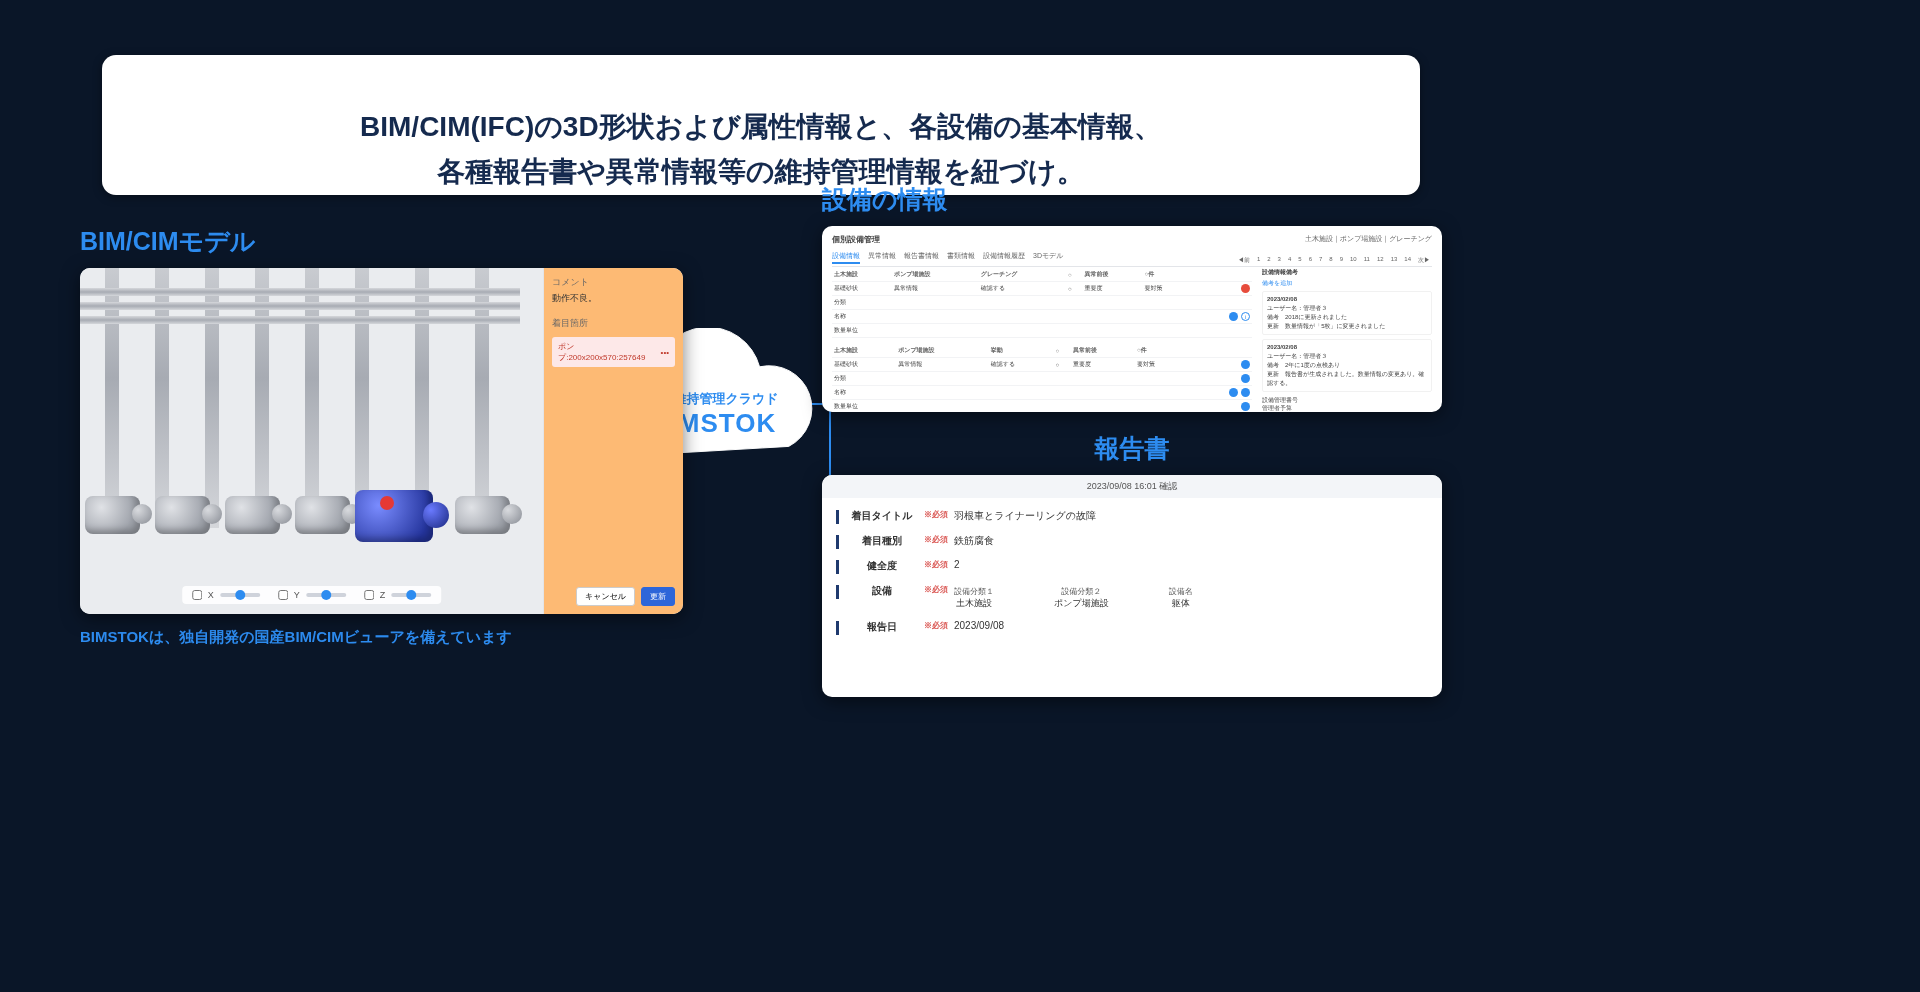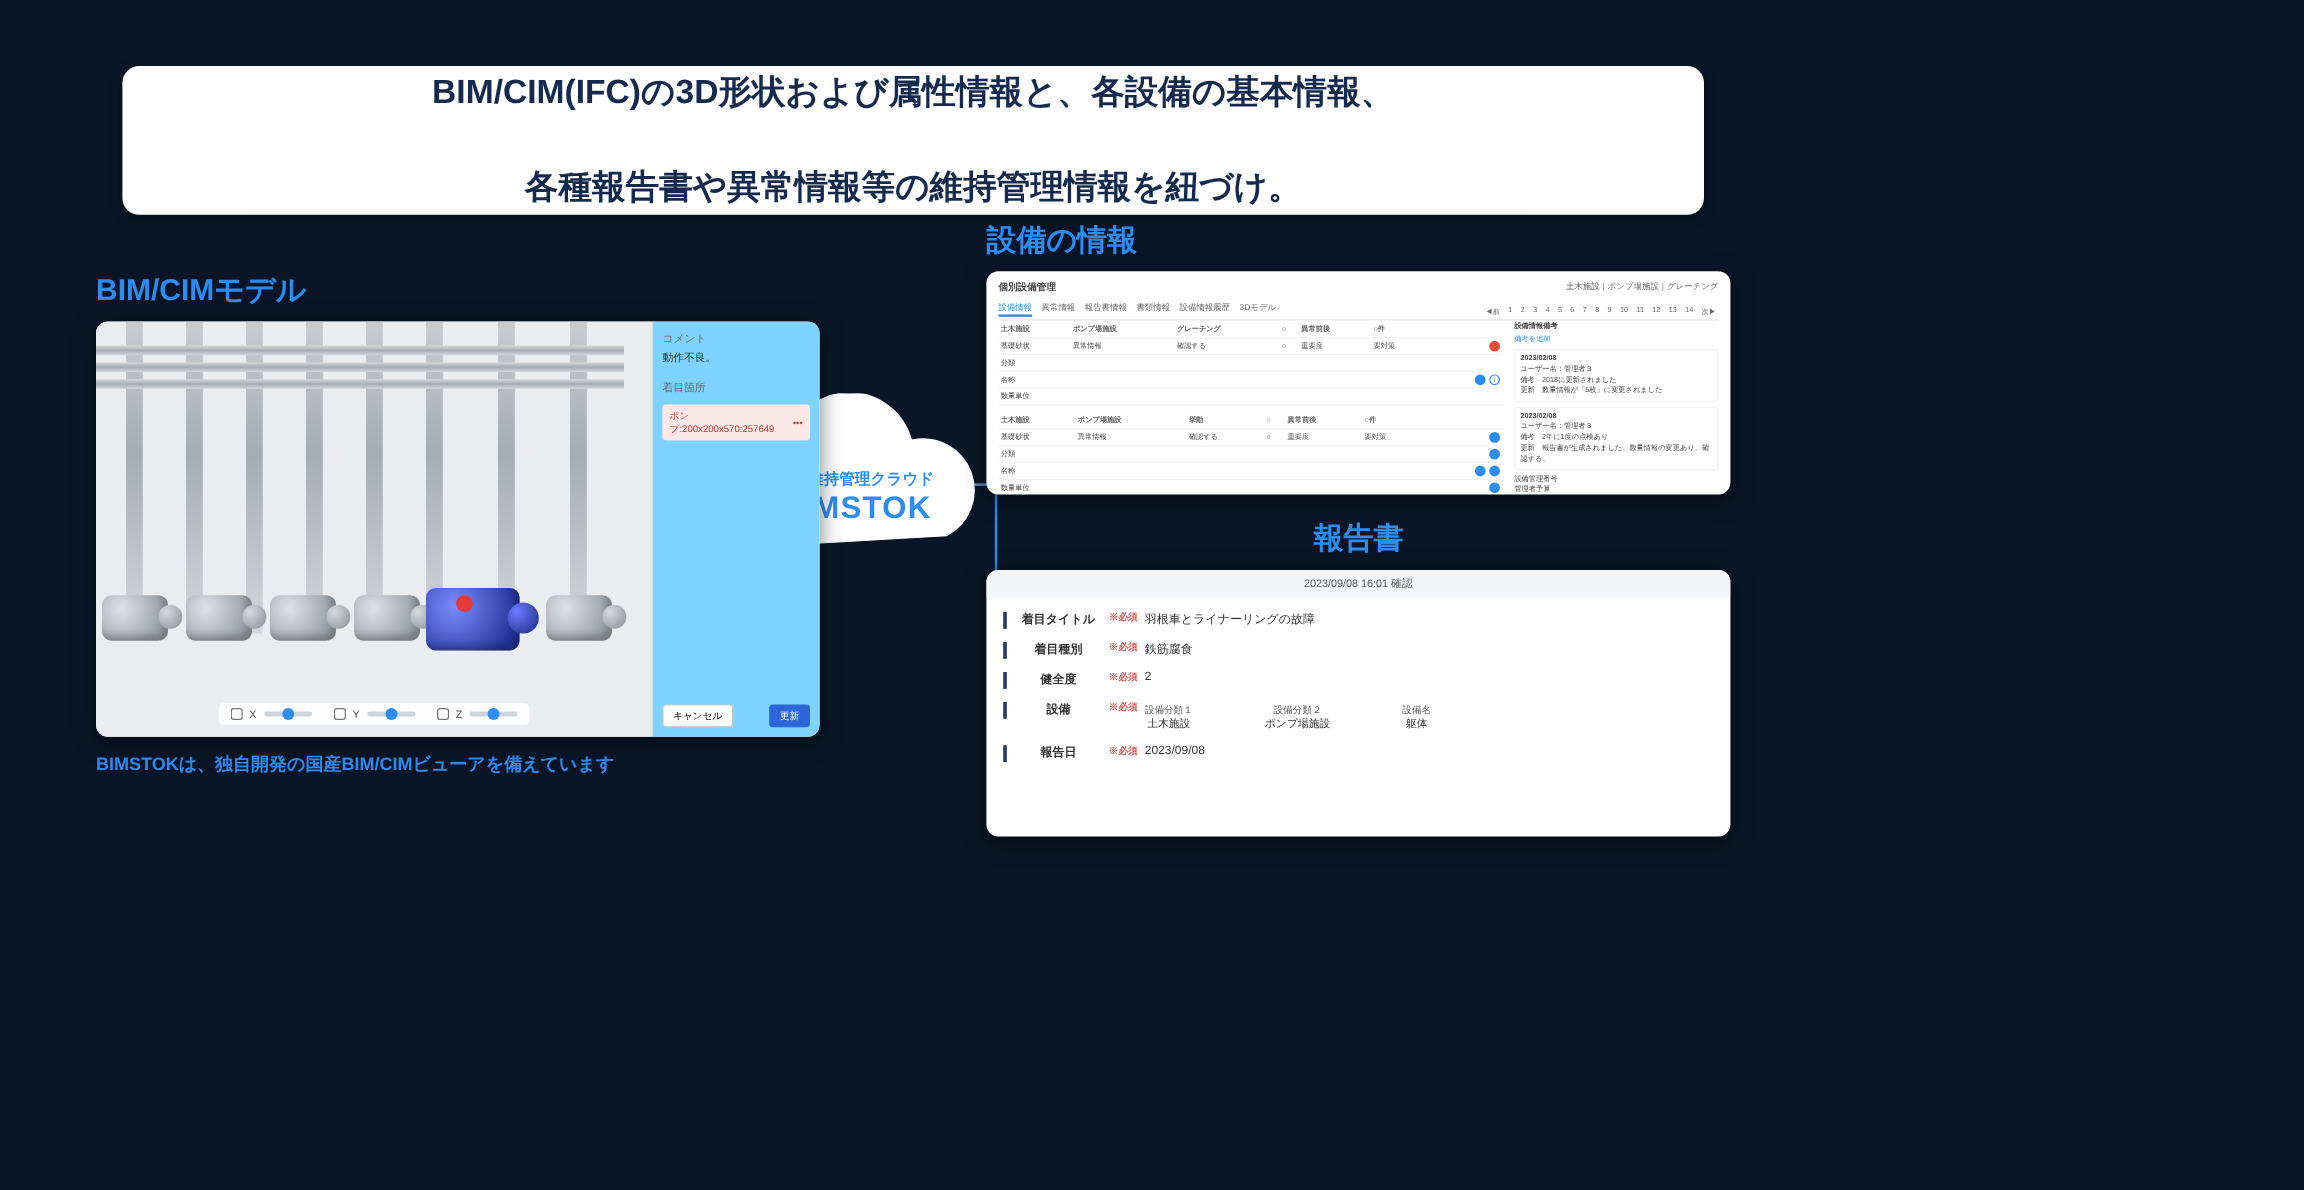--- a/index.html
+++ b/index.html
@@ -9,25 +9,25 @@
     width: 1520px;
     height: 790px;
     overflow: hidden;
     position: relative;
   }
 
   
   .headline {
     position: absolute;
     left: 102px; top: 55px;
-    width: 1318px; height: 124px;
+    width: 1318px; height: 140px;
     background: #fff;
     border-radius: 14px;
     display: flex; flex-direction: column;
-    align-items: center; justify-content: space-between;
+    align-items: center; justify-content: flex-end;
     color: #152a4e;
     font-weight: 700;
     font-size: 28px;
     line-height: 1.6;
     box-shadow: 0 2px 10px rgba(0,0,0,.4);
   }
 
   
   .bim-section { position: absolute; left: 80px; top: 225px; width: 603px; }
   .section-title {
@@ -90,33 +90,33 @@
     background:rgba(255,255,255,.9); border-radius:4px;
     padding:4px 10px; display:flex; gap:18px; align-items:center;
     font-size:9px; color:#555;
   }
   .axis{display:flex;align-items:center;gap:6px;}
   .axis input[type=checkbox]{width:10px;height:10px;}
   .mini-slider{width:40px;height:4px;background:#cfd3db;border-radius:2px;position:relative;}
   .mini-slider::after{content:"";position:absolute;width:10px;height:10px;background:#2d8cf0;border-radius:50%;top:-3px;left:15px;}
 
   .side-panel{
-    width:140px; background:#7dd3fc; border-left:1px solid #e2e4e8;
+    width:140px; background:#fdba74; border-left:1px solid #e2e4e8;
     padding:8px; font-size:9px; color:#333;
     display:flex; flex-direction:column;
   }
   .side-panel .lbl{font-size:9px;color:#666;margin-bottom:3px;}
   .side-panel .txt{margin-bottom:12px;}
   .hit-chip{
     background:#fde8e8; color:#c0392b;
     border-radius:3px; padding:4px 6px; font-size:8px;
     margin-top:4px;
     display:flex; justify-content:space-between; align-items:center;
   }
-  .side-panel .btnrow{margin-top:auto;display:flex;gap:6px;justify-content:space-between;}
+  .side-panel .btnrow{margin-top:auto;display:flex;gap:6px;justify-content:flex-end;}
   .btn{font-size:8px;padding:3px 8px;border-radius:3px;border:1px solid #ccc;background:#fff;}
   .btn.primary{background:#2d66d9;color:#fff;border-color:#2d66d9;}
 
   .bim-caption{
     color:#2d8cf0; font-size:15px; font-weight:600; margin-top:14px;
   }
   .cloud{
     position:absolute; left:584px; top:328px; width:258px; height:165px;
   }
   .cloud svg{position:absolute;inset:0;width:100%;height:100%;}

